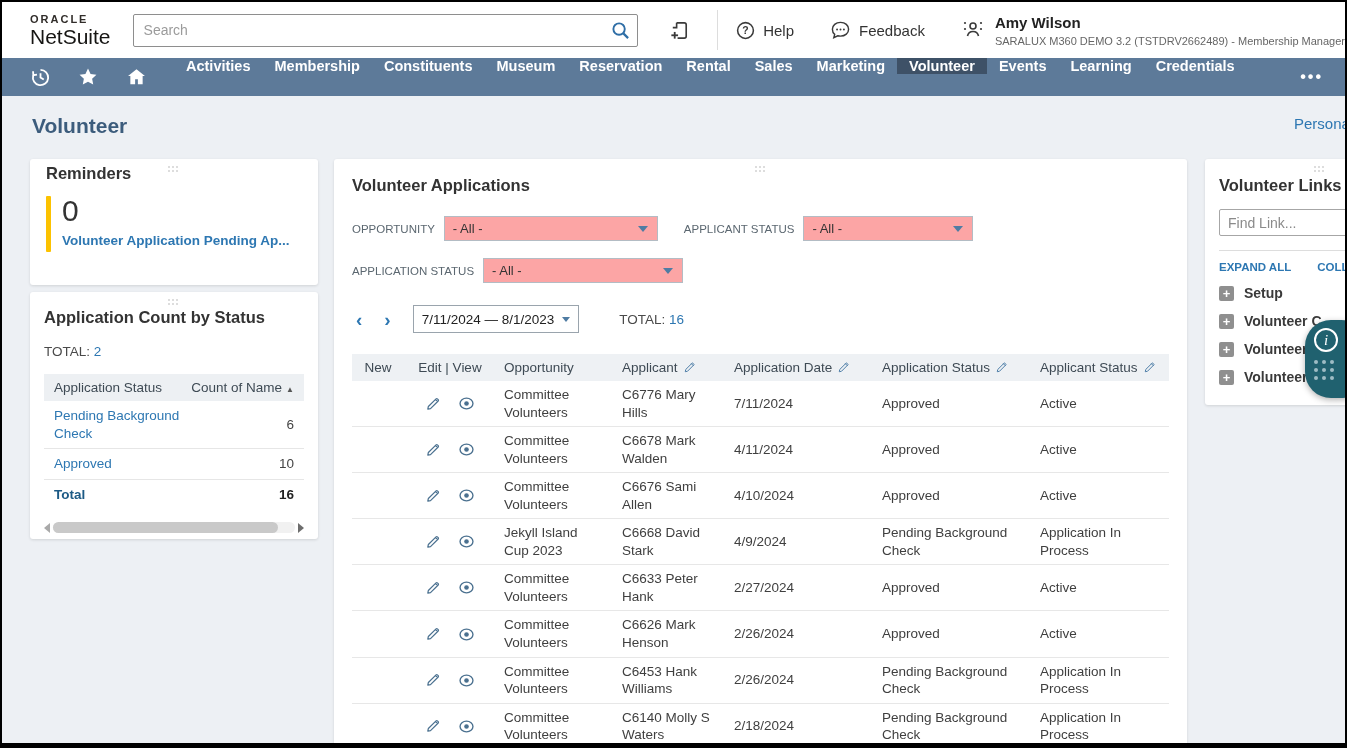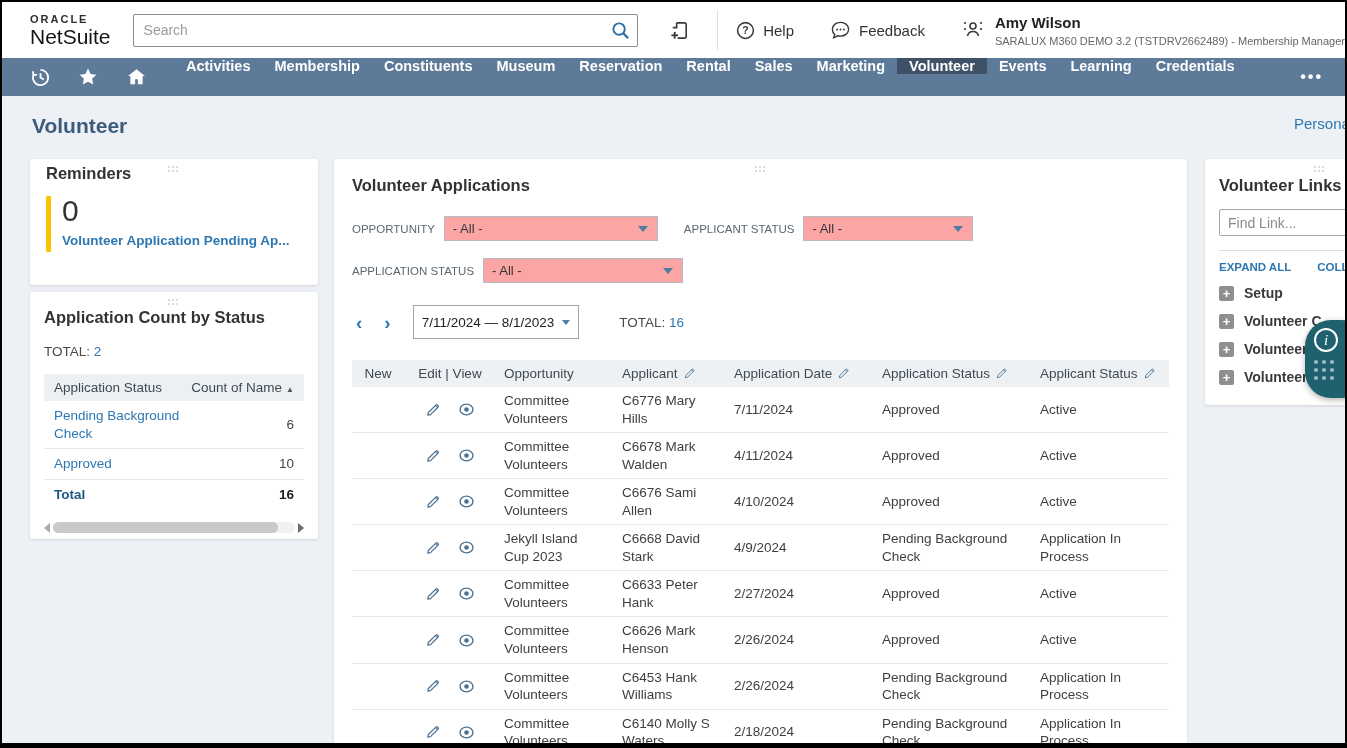--- a/index.html
+++ b/index.html
@@ -73,21 +73,21 @@
   .filters-row.second{margin-top:17px;}
   .flt-label{font-size:11.5px;color:#5b6770;margin-right:9px;white-space:nowrap;}
   .dropdown{height:25px;border:1px solid #b3bcc4;background:#fca5a5;display:flex;align-items:center;cursor:pointer;}
   .dropdown .val{flex:1;font-size:13px;color:#333;padding-left:8px;}
   .dropdown .caret{width:0;height:0;border-left:5px solid transparent;border-right:5px solid transparent;border-top:6px solid #4f7ca3;margin-right:9px;}
   .dd-opportunity{width:214px;} .dd-applicant-status{width:170px;} .dd-application-status{width:200px;}
   .gap2{width:26px;}
   .datenav{display:flex;align-items:center;margin-top:22px;}
   .chev{font-size:19px;font-weight:bold;color:#2d77b2;cursor:pointer;line-height:1;padding:0 4px;}
   .chev.next{margin-left:14px;}
-  .datebox{margin-left:18px;border:1px solid #9aa4ad;background:#fff;height:34px;display:flex;align-items:center;padding:0 8px;cursor:pointer;}
+  .datebox{margin-left:18px;border:1px solid #9aa4ad;background:#fff;height:28px;display:flex;align-items:center;padding:0 8px;cursor:pointer;}
   .datebox .dv{font-size:13.5px;color:#222;}
   .datebox .caret{width:0;height:0;border-left:4px solid transparent;border-right:4px solid transparent;border-top:5px solid #4f7ca3;margin-left:8px;}
   .apps-total{margin-left:40px;font-size:13.5px;color:#4a4a4a;}
   .apps-table{margin-top:21px;font-size:13.5px;}
   .tbl-hdr,.tbl-row{display:grid;grid-template-columns:52px 92px 118px 112px 148px 158px 137px;}
   .tbl-hdr{background:#eef1f4;color:#3e4a54;}
   .tbl-hdr .hc{padding:6px 8px;display:flex;align-items:center;gap:5px;}
   .hc.center{justify-content:center;}
   .tbl-row{border-bottom:1px solid #e7e7e7;min-height:37px;}
   .tbl-row .c{padding:5px 8px;display:flex;align-items:center;line-height:1.3;color:#3f3f3f;}

